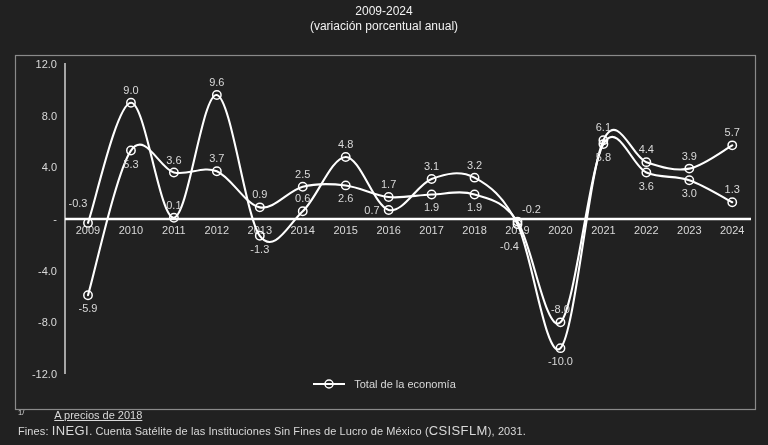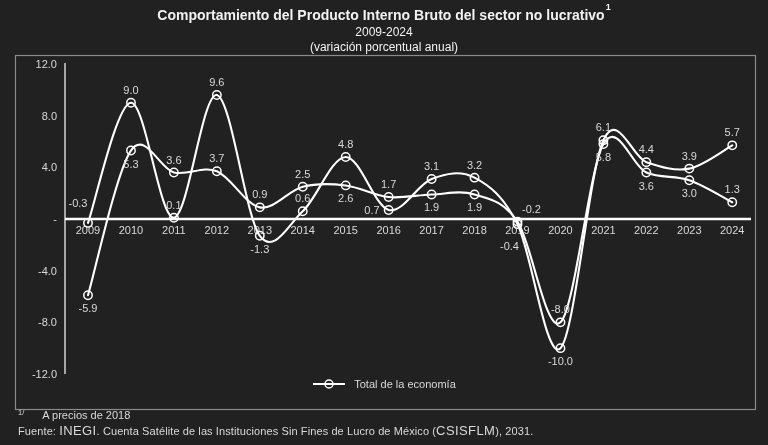--- a/index.html
+++ b/index.html
@@ -33,37 +33,36 @@
   }
   .legend-item { display: flex; align-items: center; gap: 8px; text-align: center; }
   .legend-label { font-size: 11px; color: var(--text-dim, #d9d9d9); }
   .legend-marker line  { stroke: var(--line, #ffffff); stroke-width: 2; }
   .legend-marker circle{ fill: none; stroke: var(--line, #ffffff); stroke-width: 1.5; }
   .footnote {
     position: absolute; left: 18px; top: 409px;
     font-size: 11px; color: var(--text-dim, #d9d9d9);
   }
   .fn-ref { font-size: 7.5px; position: relative; top: -4px; }
-  .fn-text { margin-left: 18px; }
+  .fn-text { margin-left: 30px; text-decoration: underline; }
   .source {
     position: absolute; left: 18px; top: 423px;
     font-size: 11px; color: var(--text-dim, #d9d9d9); letter-spacing: 0.1px;
   }
   .smallcaps { font-size: 13px; letter-spacing: 0.4px; }
   .tick-label, .year-label, .data-label {
     font-family: "Liberation Sans", sans-serif;
   }
 </style>
 </head>
 <body>
 
 <div class="page">
 
   <header class="chart-header">
-    <h1 class="chart-title"><span>Comportamiento del Producto Interno Bruto del sector no lucrativo</span><sup class="title-sup">1</sup></h1>
     <div class="chart-subtitle">2009-2024</div>
     <div class="chart-units">(variación porcentual anual)</div>
   </header>
 
   <svg id="chart-svg" width="768" height="445" viewBox="0 0 768 445">
       <rect x="15.5" y="55.5" width="740" height="354" fill="none" stroke="#8a8a8a" stroke-width="1.2"></rect>
       <line x1="65" y1="63" x2="65" y2="374" stroke="#c8c8c8" stroke-width="1.6"></line>
       <line x1="65" y1="219" x2="751" y2="219" stroke="#ffffff" stroke-width="2.4"></line>
       <text x="57" y="67.99959999999999" text-anchor="end" fill="#d9d9d9" font-size="11px" class="tick-label">12.0</text>
       <text x="57" y="119.6664" text-anchor="end" fill="#d9d9d9" font-size="11px" class="tick-label">8.0</text>
@@ -164,16 +163,16 @@
       </svg>
       <span class="legend-label">Total de la economía</span>
     </div>
   </div>
 
   <div class="footnote">
     <span class="fn-ref">1/</span><span class="fn-text">A precios de 2018</span>
   </div>
 
   <div class="source">
-    <span>Fuente: </span><span class="smallcaps">INEGI</span><span>. Cuenta Satélite de las Instituciones Sin Fines de Lucro de México (</span><span class="smallcaps">CSISFLM</span><span>), 2031.</span>
+    <span>Fines: </span><span class="smallcaps">INEGI</span><span>. Cuenta Satélite de las Instituciones Sin Fines de Lucro de México (</span><span class="smallcaps">CSISFLM</span><span>), 2031.</span>
   </div>
 
 </div>
 
 </body></html>

